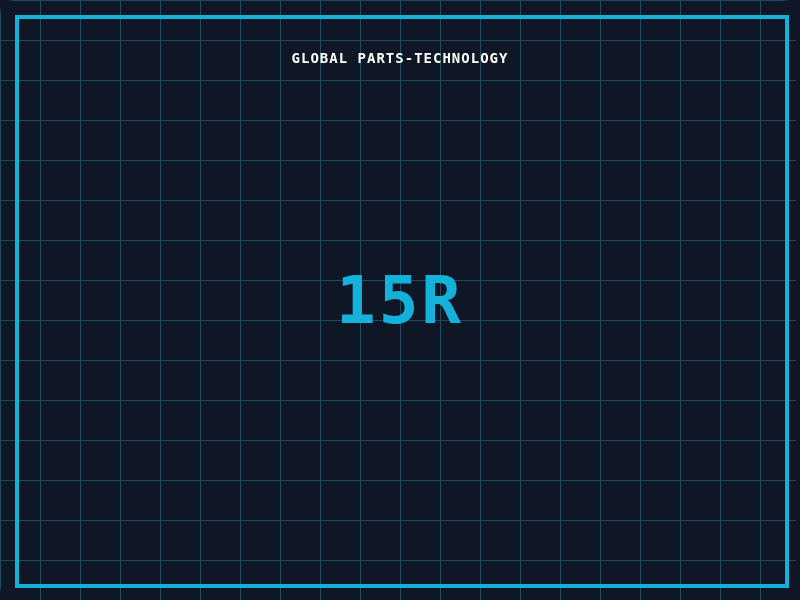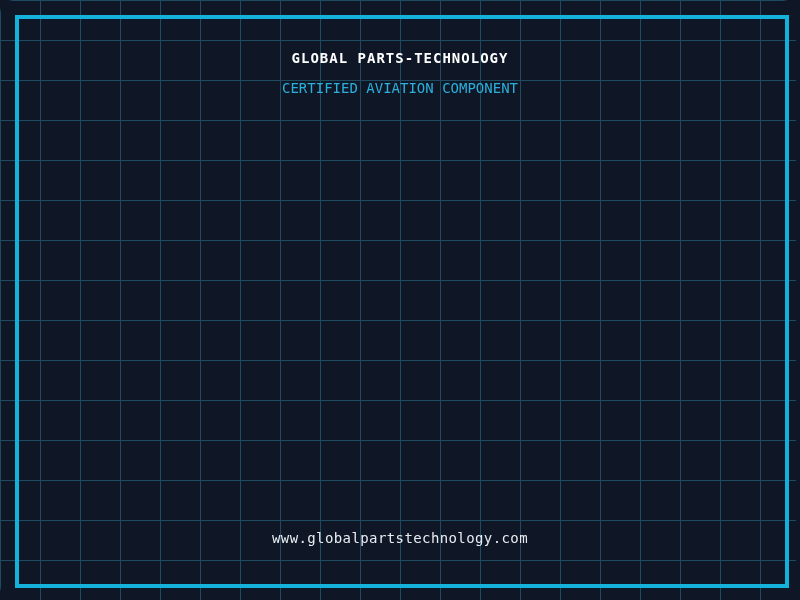--- a/index.html
+++ b/index.html
@@ -87,18 +87,17 @@
   }
 </style>
 </head>
 <body>
 
 <div class="canvas">
   <div class="frame"></div>
 
   <div class="txt title">GLOBAL PARTS-TECHNOLOGY</div>
 
-  <div class="txt subtitle">CERTIFIED AVIATION COMPONENT</div>
 
 
+  <div class="txt part-number">15R</div>
 
-  <div class="txt website">www.globalpartstechnology.com</div>
 </div>
 
 </body></html>

